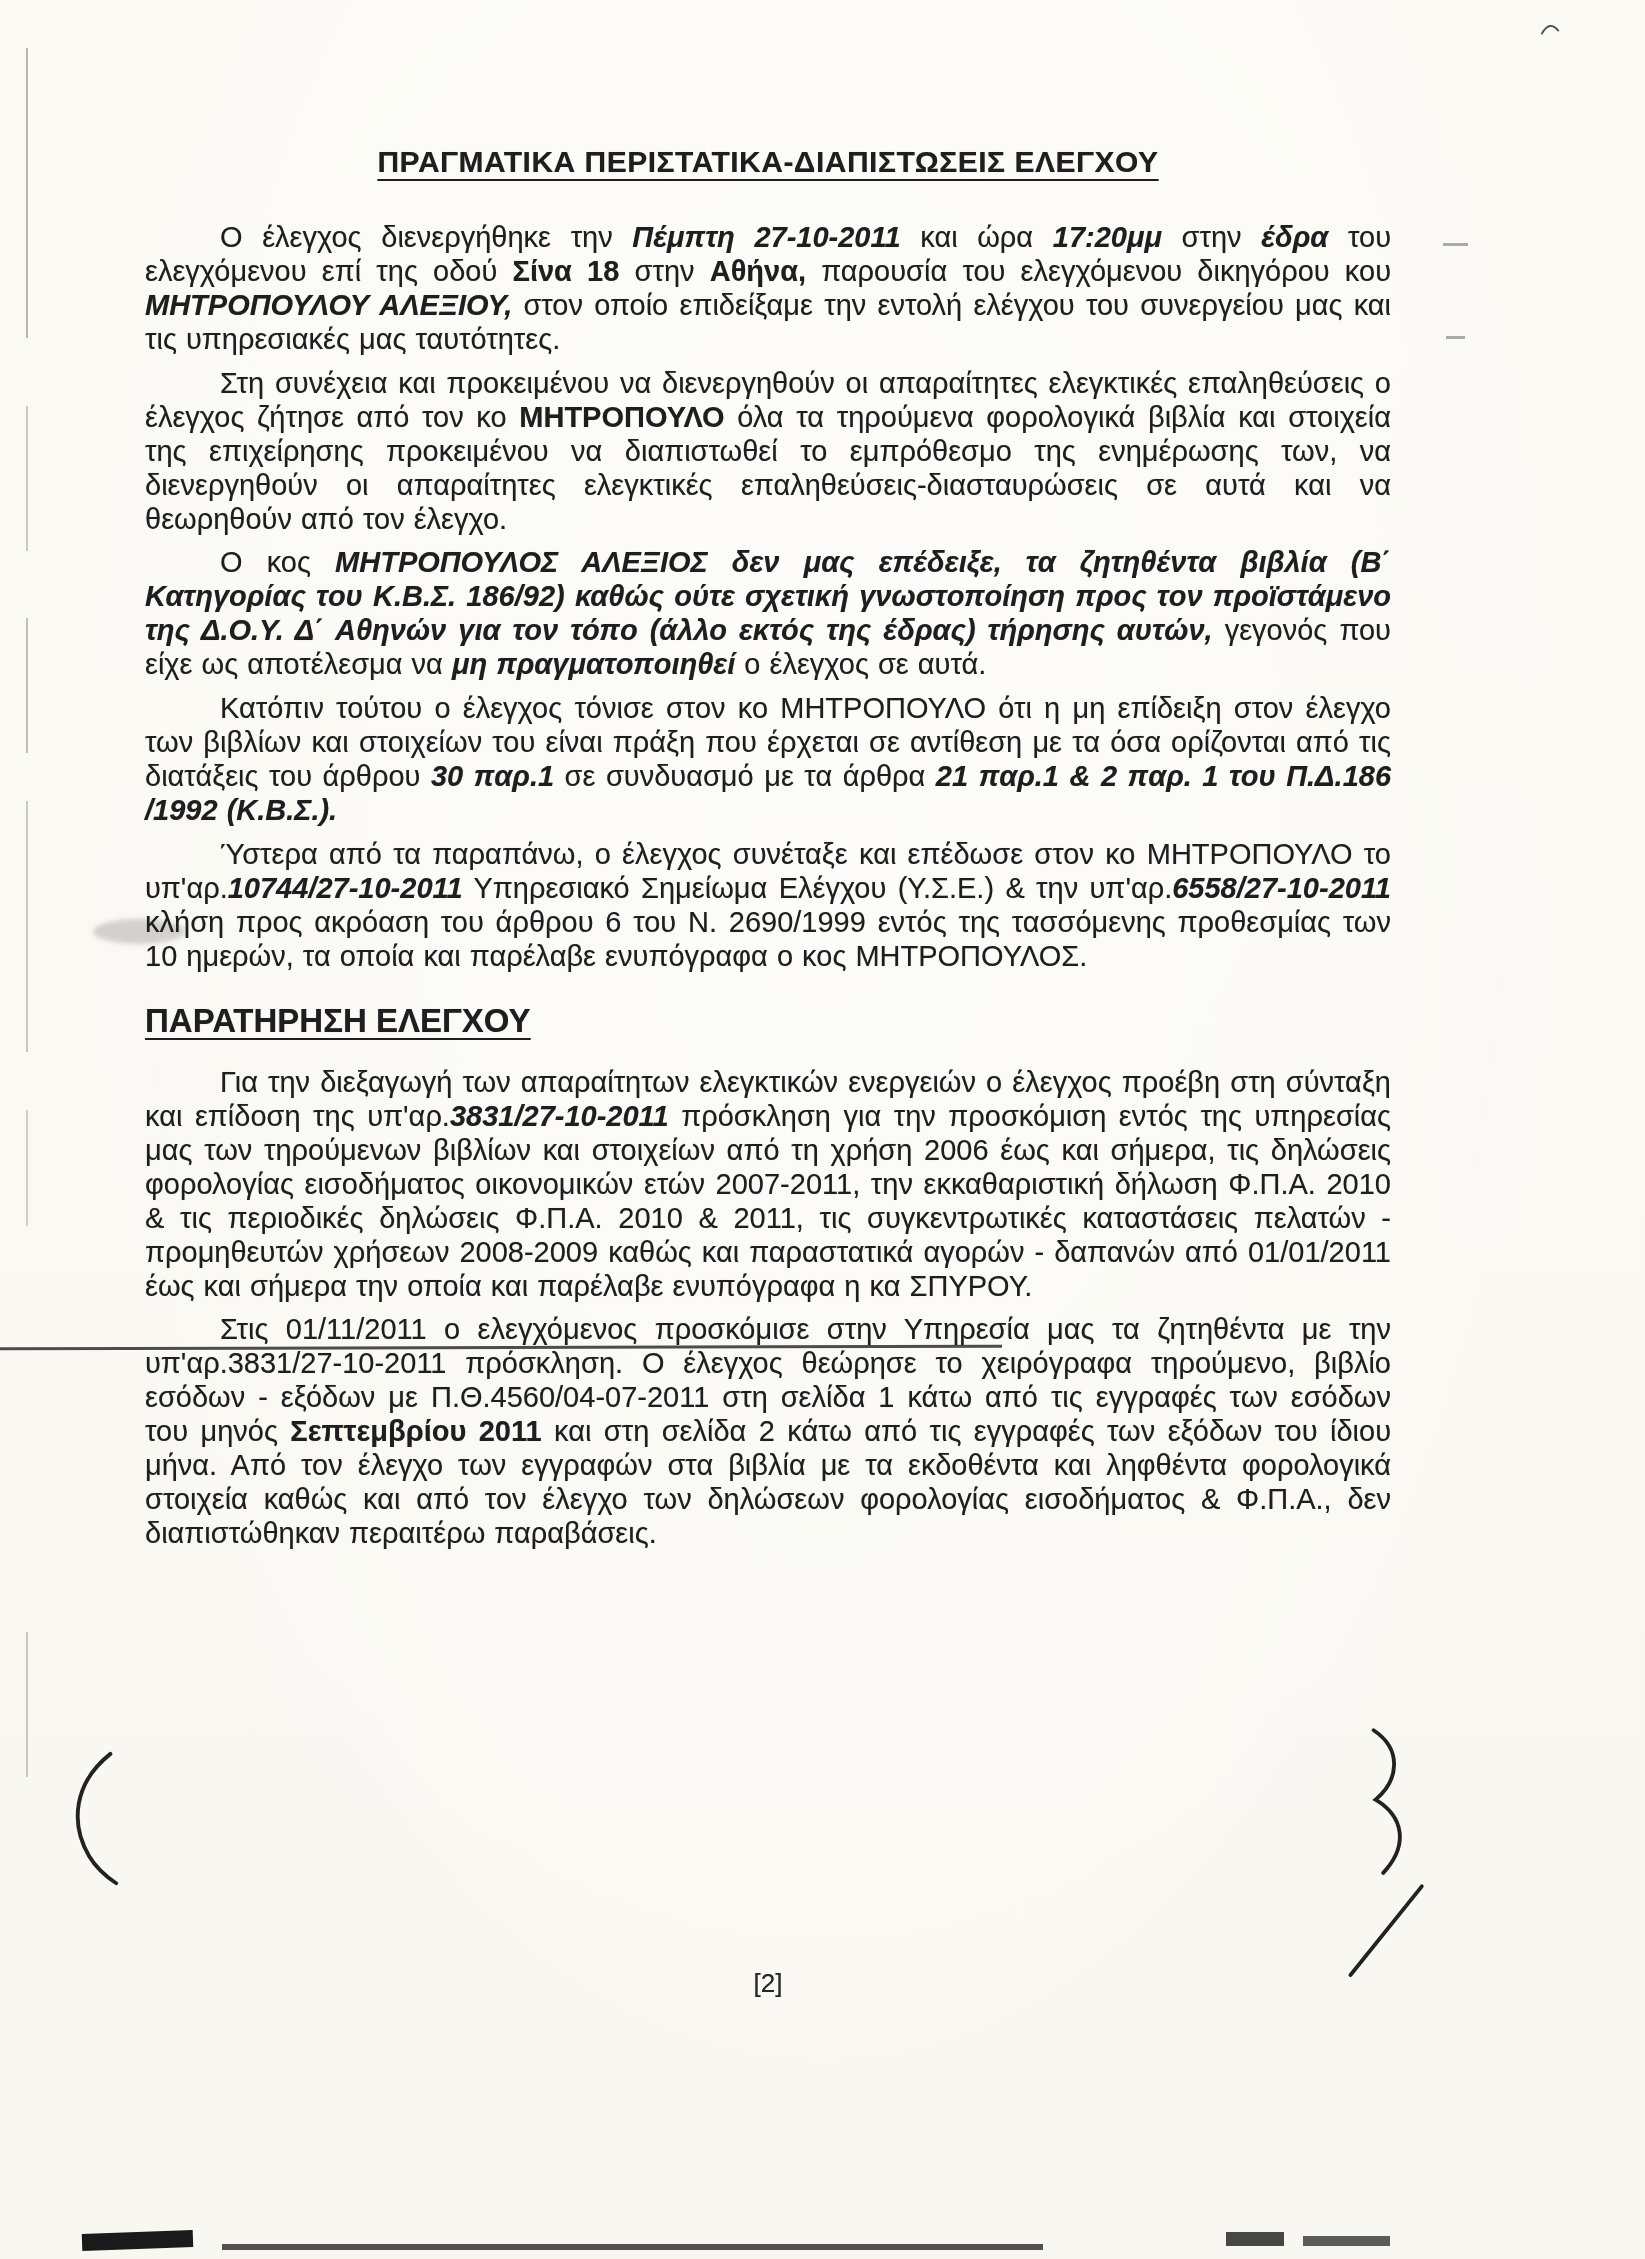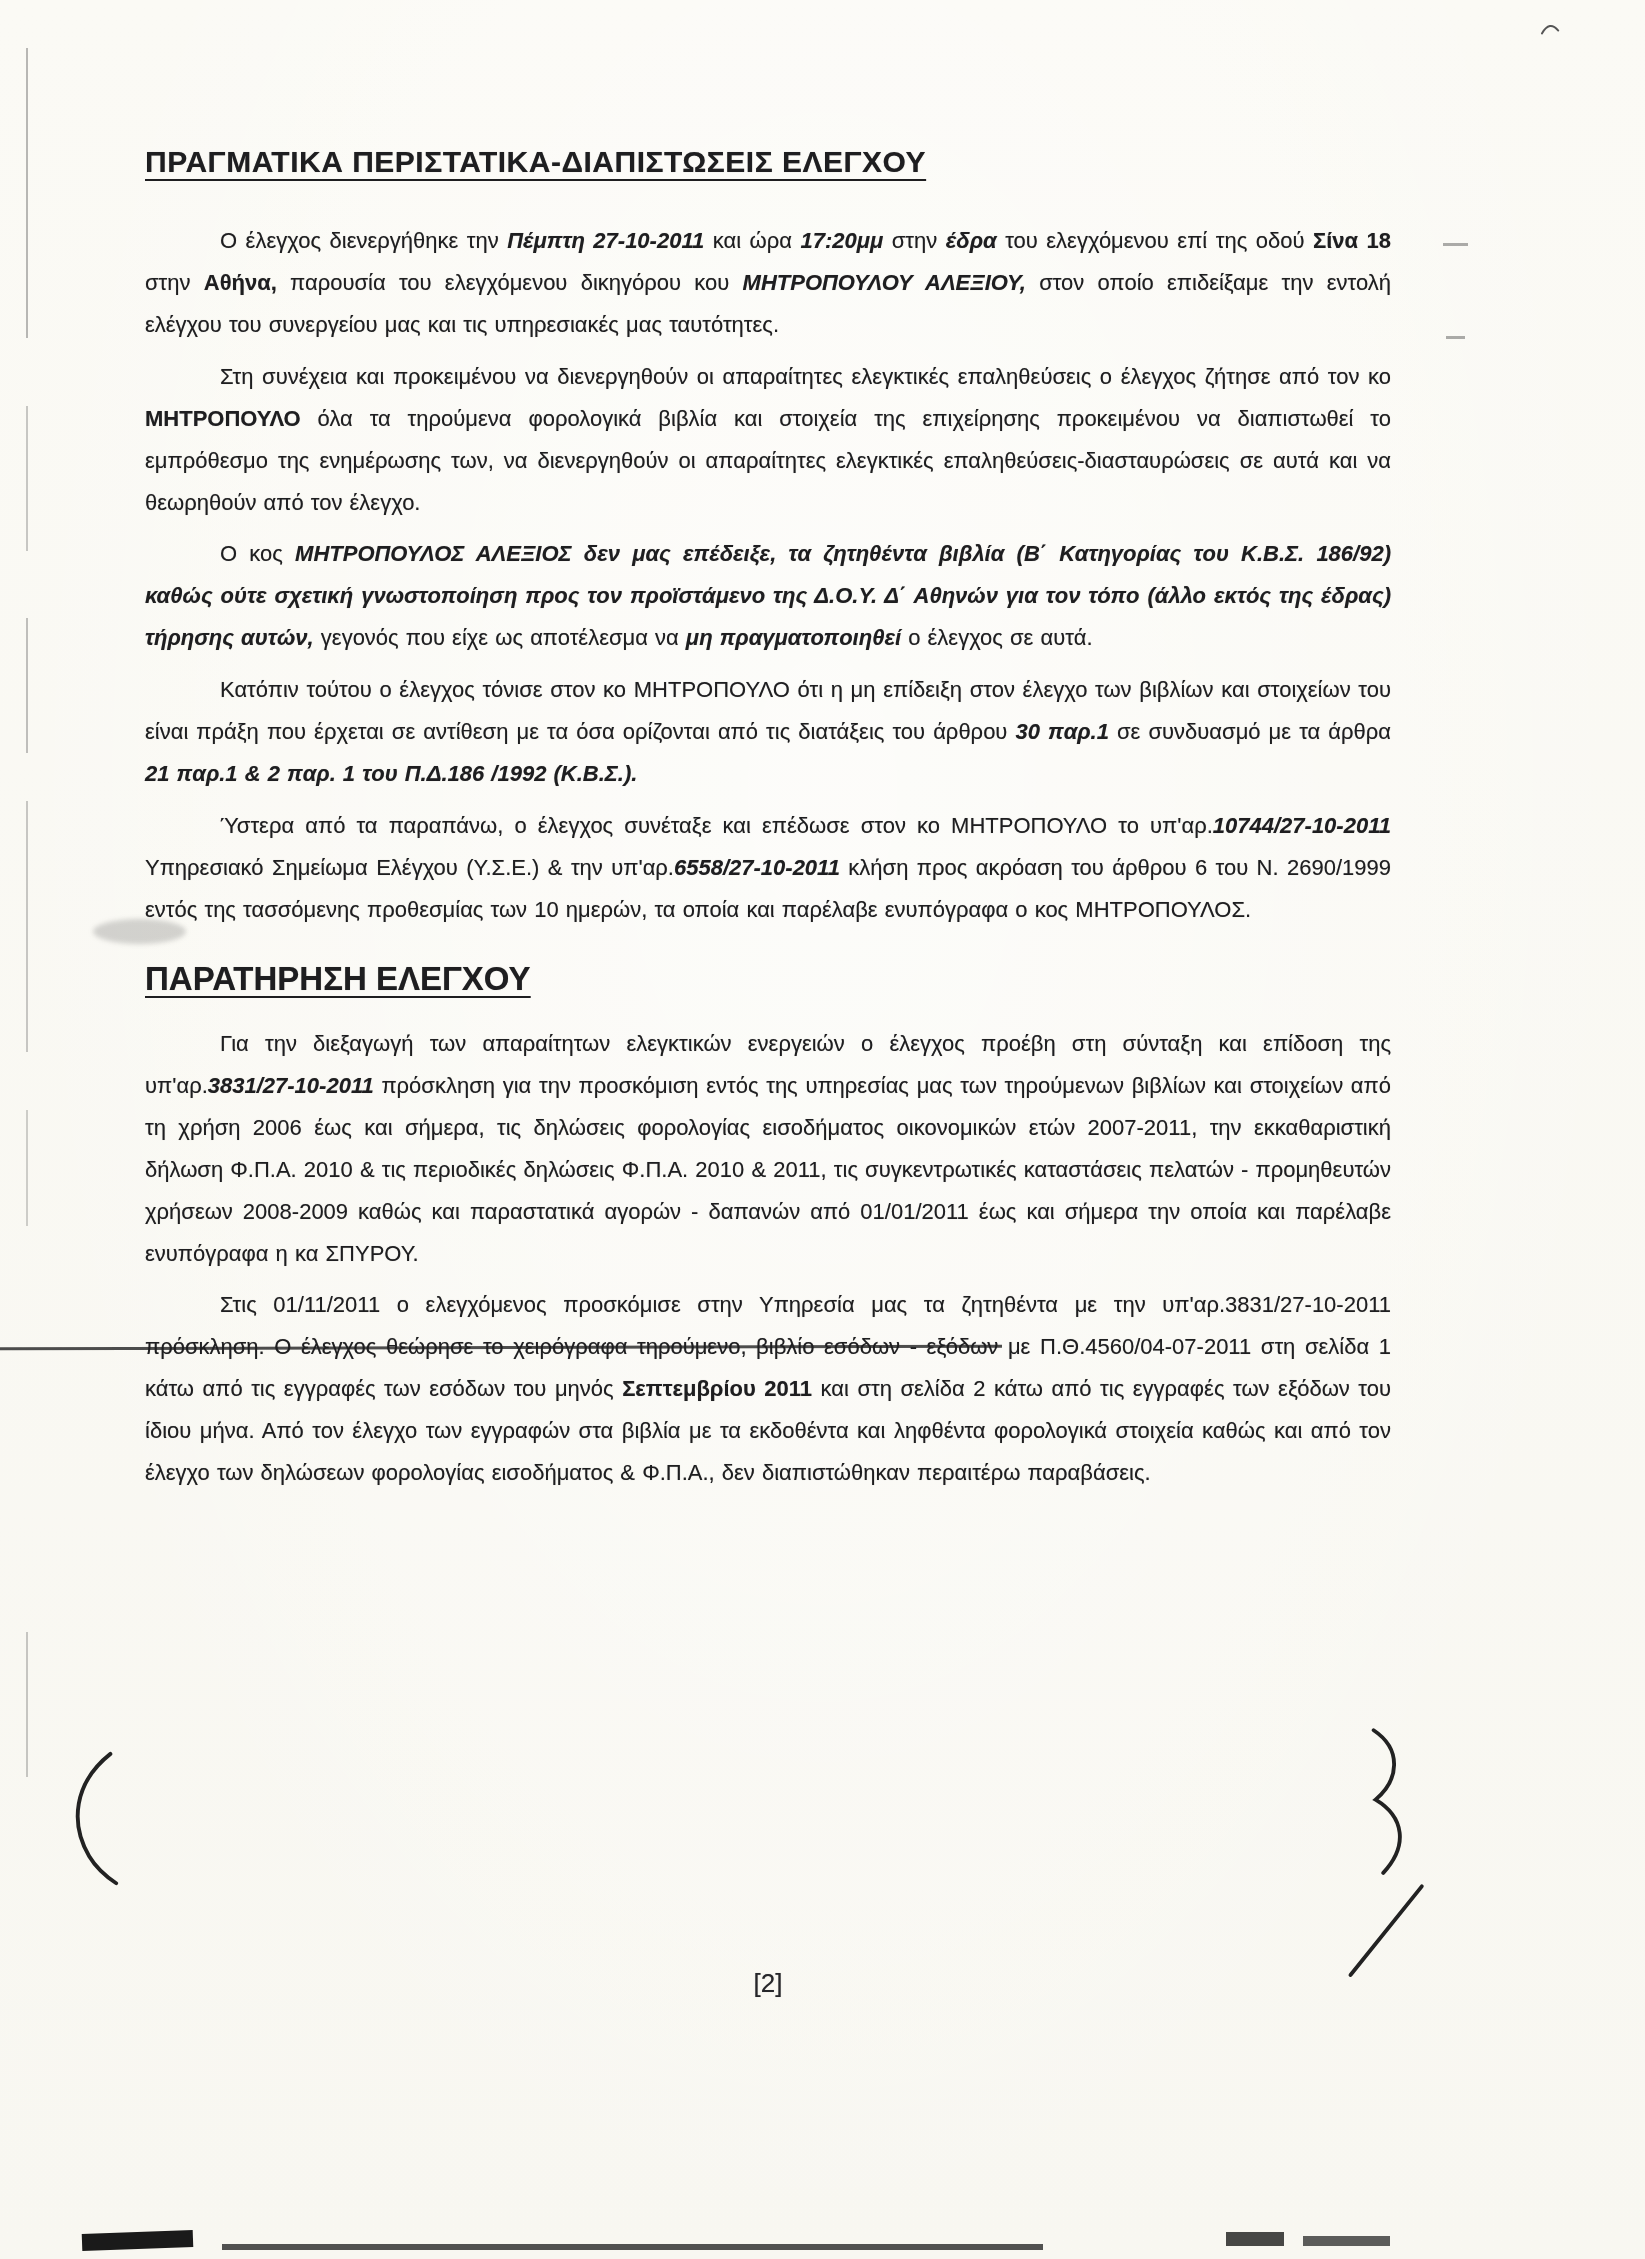--- a/index.html
+++ b/index.html
@@ -12,26 +12,26 @@
     overflow:hidden;
   }
   .paper-texture {
     position:absolute; inset:0;
     background:
       radial-gradient(ellipse at 50% 35%, rgba(255,255,255,0.55), rgba(0,0,0,0) 72%),
       linear-gradient(180deg, #fbfaf5 0%, #f8f7f1 100%);
   }
   .content { position:absolute; left:145px; top:145px; width:1246px; }
   .doc-title {
-    text-align:left; font-size:30px; font-weight:bold; letter-spacing:0.5px;
+    text-align:center; font-size:30px; font-weight:bold; letter-spacing:0.5px;
     text-decoration:underline; text-underline-offset:6.8px; text-decoration-thickness:2.4px;
     margin-bottom:41px; text-shadow:0 0 0.7px rgba(20,20,20,0.45);
   }
   .para {
-    font-size:22px; line-height:42px; text-align:justify; text-indent:75px;
+    font-size:29px; line-height:34px; text-align:justify; text-indent:75px;
     margin-bottom:9.7px; text-shadow:0 0 0.7px rgba(20,20,20,0.4);
     word-spacing:1px;
   }
   .b  { font-weight:bold; }
   .bi { font-weight:bold; font-style:italic; }
   .section-heading {
     font-size:33px; font-weight:bold;
     text-decoration:underline; text-underline-offset:5.8px; text-decoration-thickness:2.4px;
     margin:29px 0 25px 0; text-shadow:0 0 0.7px rgba(20,20,20,0.45);
   }

